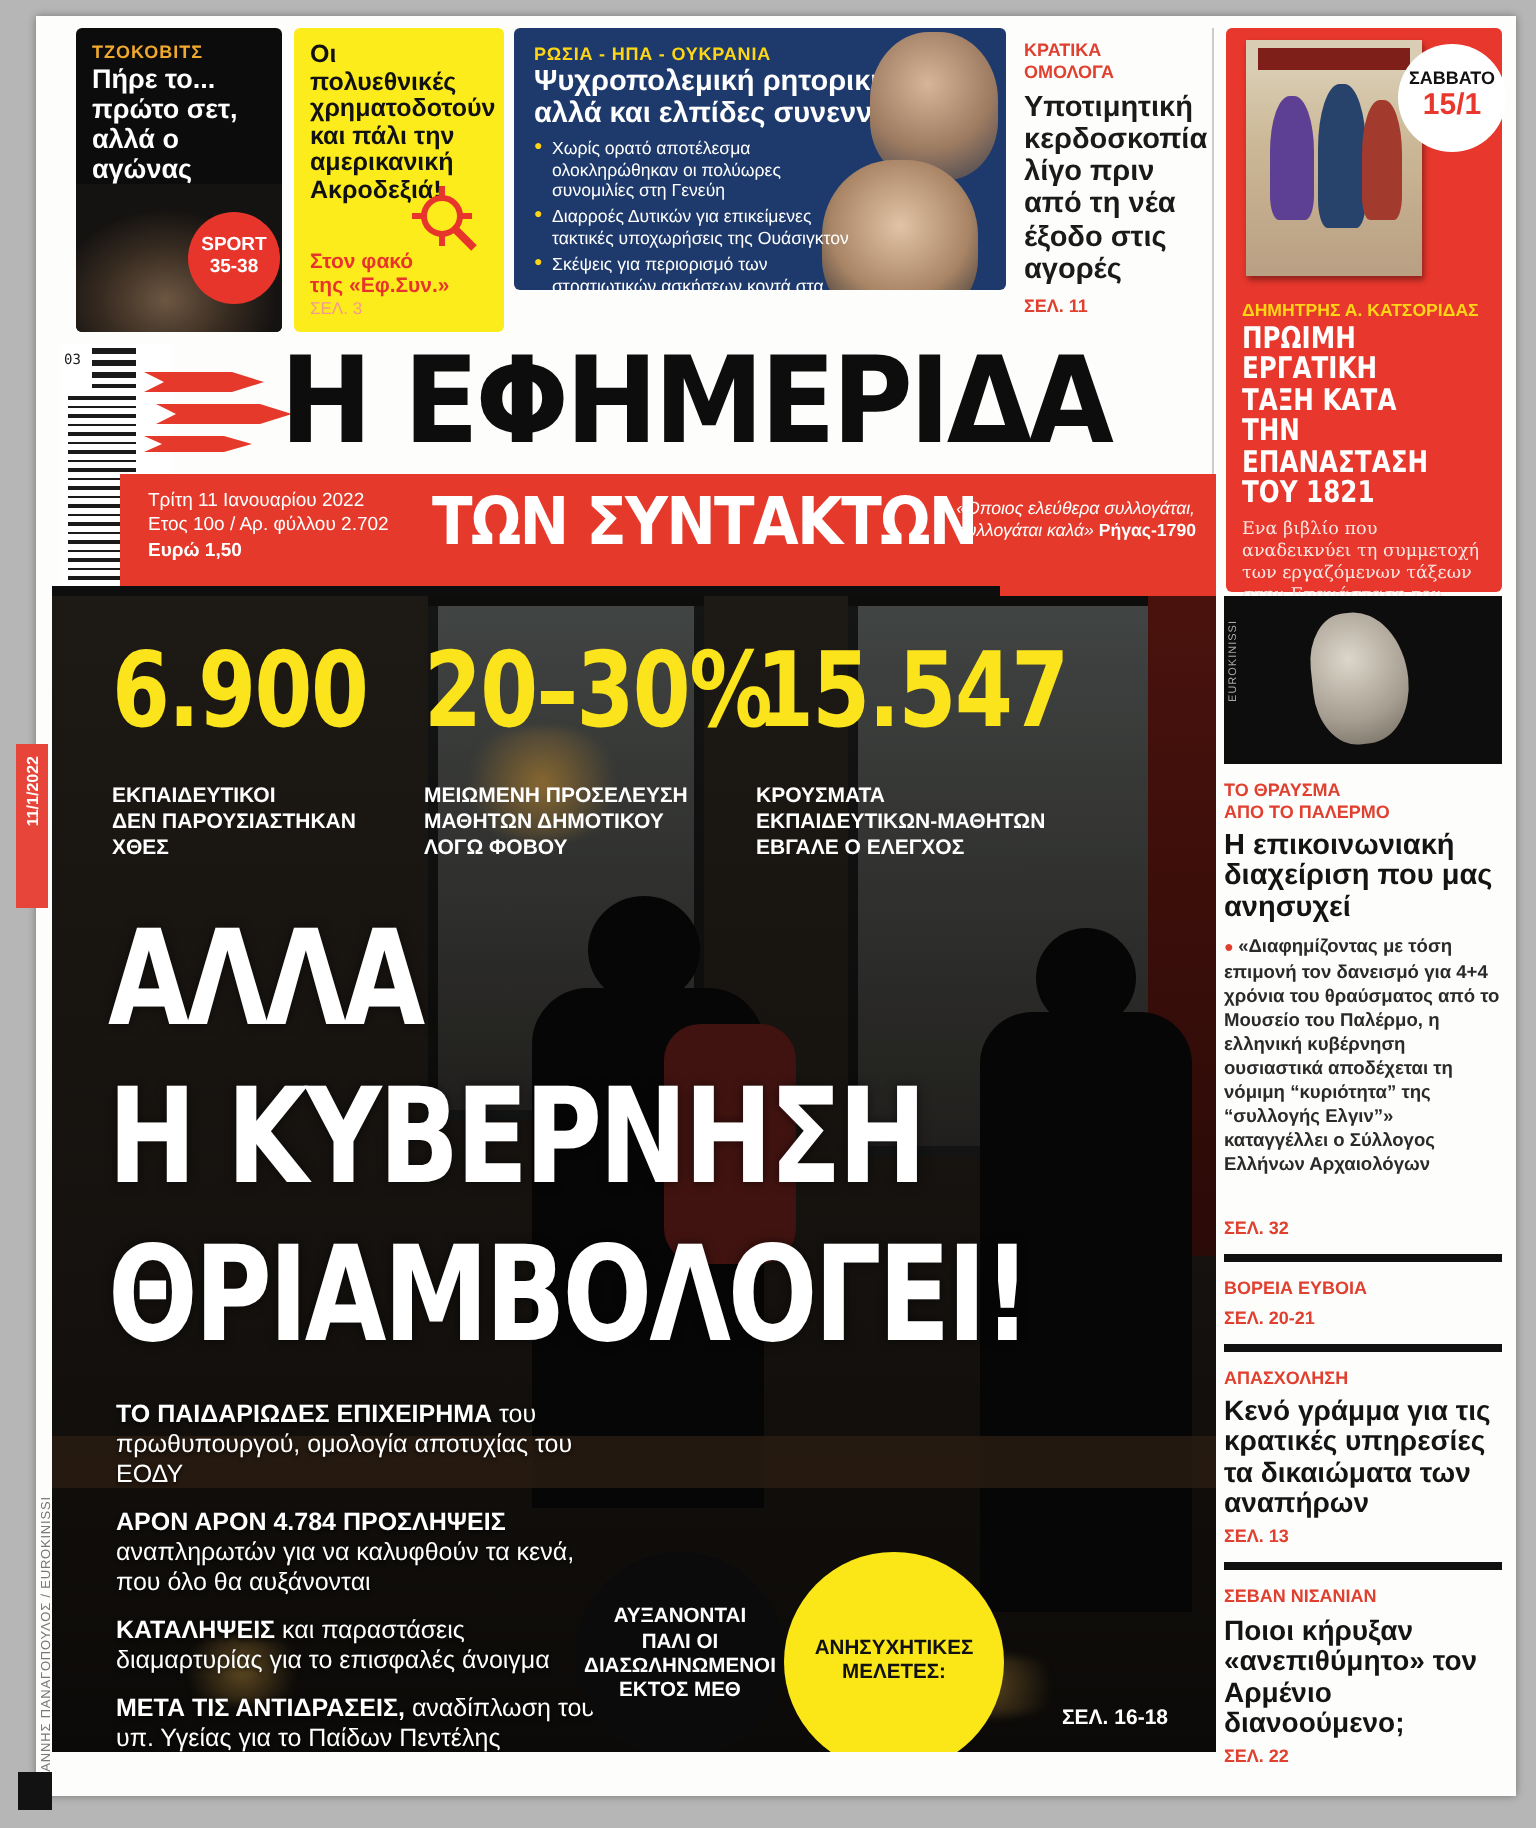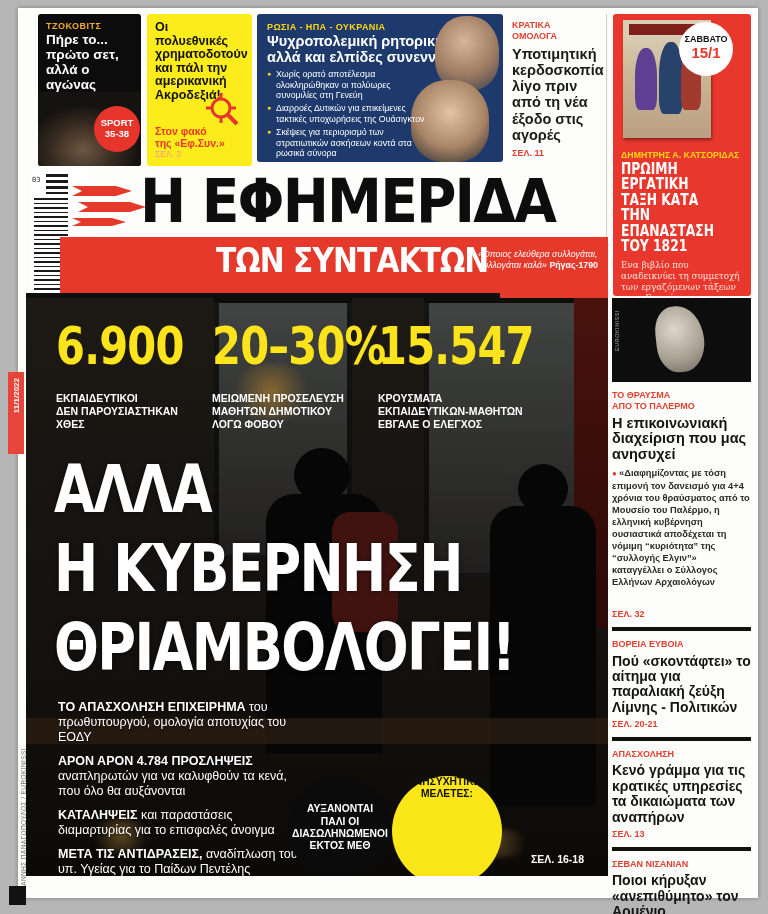--- a/index.html
+++ b/index.html
@@ -15,37 +15,37 @@
   .box-djoko .kick { color:#f0a92e; font-size:9px; font-weight:bold; letter-spacing:.5px; margin:7px 0 2px 8px; }
   .box-djoko .ttl { font-size:13.5px; font-weight:bold; line-height:1.1; margin-left:8px; }
   .djoko-photo { left:0; top:78px; width:103px; height:74px;
      background:radial-gradient(ellipse 55px 45px at 45px 58px, #6d5742 0%, #3a2d22 55%, #151311 100%); }
   .djoko-badge { left:56px; top:92px; width:46px; height:46px; border-radius:50%; background:#e8352c; color:#fff;
      font-weight:bold; font-size:9.5px; display:flex; align-items:center; justify-content:center; text-align:center; line-height:1.15; }
   .box-yellow { left:129px; top:6px; width:105px; height:152px; background:#fcec1c; border-radius:3px; padding:7px 8px; }
   .box-yellow .ttl { font-size:12.5px; font-weight:bold; color:#111; line-height:1.08; }
   .box-yellow .sub { font-size:10.5px; font-weight:bold; color:#e8352c; line-height:1.1; margin-top:3px; }
   .box-yellow .ref { font-size:8.5px; font-weight:normal; color:#f49a8d; margin-top:0; }
-  .box-blue { left:239px; top:6px; width:246px; height:148px; background:#1e3a6c; border-radius:3px; overflow:hidden; color:#fff; padding:8px 10px; }
+  .box-blue { left:239px; top:6px; width:246px; height:131px; background:#1e3a6c; border-radius:3px; overflow:hidden; color:#fff; padding:8px 10px; }
   .box-blue .kick { color:#ffd616; font-size:9px; font-weight:bold; letter-spacing:.4px; }
   .box-blue .ttl { font-size:14.5px; font-weight:bold; line-height:1.08; margin:2px 0 4px; width:215px; }
   .box-blue .bl { font-size:8.8px; line-height:1.18; width:158px; margin-bottom:3px; position:relative; padding-left:9px; }
   .box-blue .bl::before { content:"●"; color:#ffd616; font-size:7px; position:absolute; left:0; top:1px; }
   .box-blue .ref { color:#ffd616; font-size:9px; font-weight:bold; margin-top:2px; }
   .portrait { border-radius:46% 46% 40% 40%; }
   .box-bonds { left:494px; top:12px; width:90px; }
   .box-bonds .kick { color:#e0402f; font-weight:bold; font-size:9px; line-height:1.2; }
   .box-bonds .ttl { color:#1a1a1a; font-weight:bold; font-size:14.5px; line-height:1.12; margin-top:4px; }
   .box-bonds .ref { color:#e0402f; font-weight:bold; font-size:9px; margin-top:5px; }
   .vrule { left:588px; top:6px; width:1px; height:284px; background:#cccccc; }
   .box-book { left:595px; top:6px; width:138px; height:282px; background:#e8372c; border-radius:3px; padding:6px 8px; }
   .book-cover { left:10px; top:6px; width:88px; height:118px; background:linear-gradient(#d9cdb4 12%, #cbb795 45%, #b99f83 100%); box-shadow:1px 2px 3px rgba(0,0,0,.4); }
   .book-cover .cap { background:#7e1f1a; height:11px; margin:4px 6px 2px; }
   .fig { position:absolute; border-radius:45% 45% 20% 20%; }
-  .book-badge { left:66px; top:8px; width:54px; height:54px; border-radius:50%; background:#fff; text-align:center; padding-top:12px; }
+  .book-badge { left:86px; top:8px; width:54px; height:54px; border-radius:50%; background:#fff; text-align:center; padding-top:12px; }
   .book-badge .d1 { font-size:9px; font-weight:bold; color:#111; }
   .book-badge .d2 { font-size:15px; font-weight:bold; color:#e8372c; }
   .box-book .author { color:#ffd616; font-size:8.8px; font-weight:bold; margin-top:130px; }
   .box-book .ttl { color:#fff; font-family:"DejaVu Sans", sans-serif; font-weight:bold; font-size:15px; line-height:1.03;
       transform:scaleX(.82); transform-origin:left; margin-top:2px; }
   .box-book .blurb { color:#fbe6e2; font-family:"DejaVu Serif", serif; font-size:8.8px; line-height:1.25; margin-top:5px; }
 
   
   .barcode-block { left:12px; top:164px; width:56px; height:186px; background:#fff; }
   .bars { position:absolute; left:4px; top:26px; width:34px; height:140px;
@@ -77,21 +77,21 @@
   .stat { position:absolute; color:#fce41c; font-family:"DejaVu Sans", sans-serif; font-weight:bold; font-size:52px; letter-spacing:-1px;
       transform:scaleX(.8); transform-origin:left; white-space:nowrap; }
   .stat-label { position:absolute; color:#fff; font-weight:bold; font-size:10.5px; line-height:1.22; }
   .headline { position:absolute; left:28px; top:152px; color:#fff; font-family:"DejaVu Sans", sans-serif; font-weight:bold; font-size:66px;
       line-height:79px; letter-spacing:-2px; transform:scaleX(.8); transform-origin:left; white-space:nowrap; text-shadow:0 0 6px rgba(0,0,0,.55); }
   .deck { position:absolute; left:32px; top:402px; width:245px; color:#fff; }
   .deck p { font-size:12.5px; line-height:1.2; margin-bottom:9px; text-shadow:0 1px 2px rgba(0,0,0,.7); }
   .circle-black { position:absolute; left:262px; top:478px; width:104px; height:104px; border-radius:50%; background:#0b0b0b; color:#fff;
       display:flex; align-items:center; justify-content:center; text-align:center; font-weight:bold; font-size:10.3px; line-height:1.2; }
   .circle-yellow { position:absolute; left:366px; top:478px; width:110px; height:110px; border-radius:50%; background:#fbe717; color:#111;
-      display:flex; flex-direction:column; align-items:center; text-align:center; font-size:10.3px; line-height:1.2; }
+      display:flex; flex-direction:column; align-items:center; justify-content:center; text-align:center; font-size:10.3px; line-height:1.2; }
   .circle-yellow .ld { font-weight:bold; }
   .photo-ref { position:absolute; left:505px; top:555px; color:#fff; font-weight:bold; font-size:10.5px; }
 
   
   .sidebar { left:594px; top:290px; width:139px; }
   .statue-card { position:relative; width:100%; height:84px; background:#0d0d0d; margin-bottom:8px; }
   .statue { position:absolute; left:44px; top:8px; width:48px; height:66px; border-radius:42% 58% 50% 46%;
       background:radial-gradient(circle at 40% 35%, #ddd6ca, #a59d90 60%, #6f675c 100%); transform:rotate(-6deg); }
   .euro { position:absolute; left:2px; top:12px; font-size:5.5px; color:#aaa; letter-spacing:.5px; }
   .sb-kick { color:#e0402f; font-weight:bold; font-size:9px; line-height:1.25; margin-bottom:3px; }
@@ -195,20 +195,25 @@
   </div>
 
   <svg class="abs" style="left:52px; top:168px;" width="78" height="58" viewBox="0 0 78 58">
     <path d="M2 10 h44 l16 5 -16 5 H2 l10 -5 z" fill="#e53a2b"></path>
     <path d="M8 26 h52 l16 5 -16 5 H8 l10 -5 z" fill="#e53a2b"></path>
     <path d="M2 42 h40 l14 4 -14 4 H2 l9 -4 z" fill="#e53a2b"></path>
   </svg>
   <div class="abs mast-title">Η ΕΦΗΜΕΡΙΔΑ</div>
 
   <div class="abs red-bar">
+    <div class="dates">
+      <div>Τρίτη 11 Ιανουαρίου 2022</div>
+      <div>Ετος 10ο / Αρ. φύλλου 2.702</div>
+      <div class="price">Ευρώ 1,50</div>
+    </div>
     <div class="sub">ΤΩΝ ΣΥΝΤΑΚΤΩΝ</div>
     <div class="quote">
       <span class="pre">«Οποιος ελεύθερα συλλογάται,
 συλλογάται καλά»</span>
       <b>Ρήγας-1790</b>
     </div>
   </div>
 
   <div class="abs black-bar">
     <div class="tag">ΑΝΕΞΑΡΤΗΤΗ ΣΥΝΕΤΑΙΡΙΣΤΙΚΗ ΑΠΟΓΕΥΜΑΤΙΝΗ ΕΦΗΜΕΡΙΔΑ</div>
@@ -243,21 +248,21 @@
 ΕΚΠΑΙΔΕΥΤΙΚΩΝ-ΜΑΘΗΤΩΝ
 ΕΒΓΑΛΕ Ο ΕΛΕΓΧΟΣ</div>
 
     <div class="headline">
       <div>ΑΛΛΑ</div>
       <div>Η ΚΥΒΕΡΝΗΣΗ</div>
       <div>ΘΡΙΑΜΒΟΛΟΓΕΙ!</div>
     </div>
 
     <div class="deck">
-      <p><b>ΤΟ ΑΠΑΣΧΟΛΗΣΗ ΕΠΙΧΕΙΡΗΜΑ</b> <span>του πρωθυπουργού, ομολογία αποτυχίας του ΕΟΔΥ</span></p>
+      <p><b>ΤΟ ΠΑΙΔΑΡΙΩΔΕΣ ΕΠΙΧΕΙΡΗΜΑ</b> <span>του πρωθυπουργού, ομολογία αποτυχίας του ΕΟΔΥ</span></p>
       <p><b>ΑΡΟΝ ΑΡΟΝ 4.784 ΠΡΟΣΛΗΨΕΙΣ</b> <span>αναπληρωτών για να καλυφθούν τα κενά, που όλο θα αυξάνονται</span></p>
       <p><b>ΚΑΤΑΛΗΨΕΙΣ</b> <span>και παραστάσεις διαμαρτυρίας για το επισφαλές άνοιγμα</span></p>
       <p><b>ΜΕΤΑ ΤΙΣ ΑΝΤΙΔΡΑΣΕΙΣ,</b> <span>αναδίπλωση του υπ. Υγείας για το Παίδων Πεντέλης</span></p>
     </div>
 
     <div class="circle-black pre">ΑΥΞΑΝΟΝΤΑΙ
 ΠΑΛΙ ΟΙ
 ΔΙΑΣΩΛΗΝΩΜΕΝΟΙ
 ΕΚΤΟΣ ΜΕΘ</div>
     <div class="circle-yellow">
@@ -278,21 +283,20 @@
 ΑΠΟ ΤΟ ΠΑΛΕΡΜΟ</div>
       <div class="sb-title">Η επικοινωνιακή διαχείριση που μας ανησυχεί</div>
       <div class="sb-body"><span class="reddot">● </span><span>«Διαφημίζοντας με τόση επιμονή τον δανεισμό για 4+4 χρόνια του θραύσματος από το Μουσείο του Παλέρμο, η ελληνική κυβέρνηση ουσιαστικά αποδέχεται τη νόμιμη “κυριότητα” της “συλλογής Ελγιν”» καταγγέλλει ο Σύλλογος Ελλήνων Αρχαιολόγων</span></div>
       <div class="sb-ref">ΣΕΛ. 32</div>
     </div>
 
     <div class="sb-div"></div>
 
     <div>
       <div class="sb-kick">ΒΟΡΕΙΑ ΕΥΒΟΙΑ</div>
-      <div class="sb-title" style="font-size:14px;">Πού «σκοντάφτει» το αίτημα για παραλιακή ζεύξη Λίμνης - Πολιτικών</div>
       <div class="sb-ref">ΣΕΛ. 20-21</div>
     </div>
 
     <div class="sb-div"></div>
 
     <div>
       <div class="sb-kick">ΑΠΑΣΧΟΛΗΣΗ</div>
       <div class="sb-title" style="font-size:14px;">Κενό γράμμα για τις κρατικές υπηρεσίες τα δικαιώματα των αναπήρων</div>
       <div class="sb-ref">ΣΕΛ. 13</div>
     </div>

